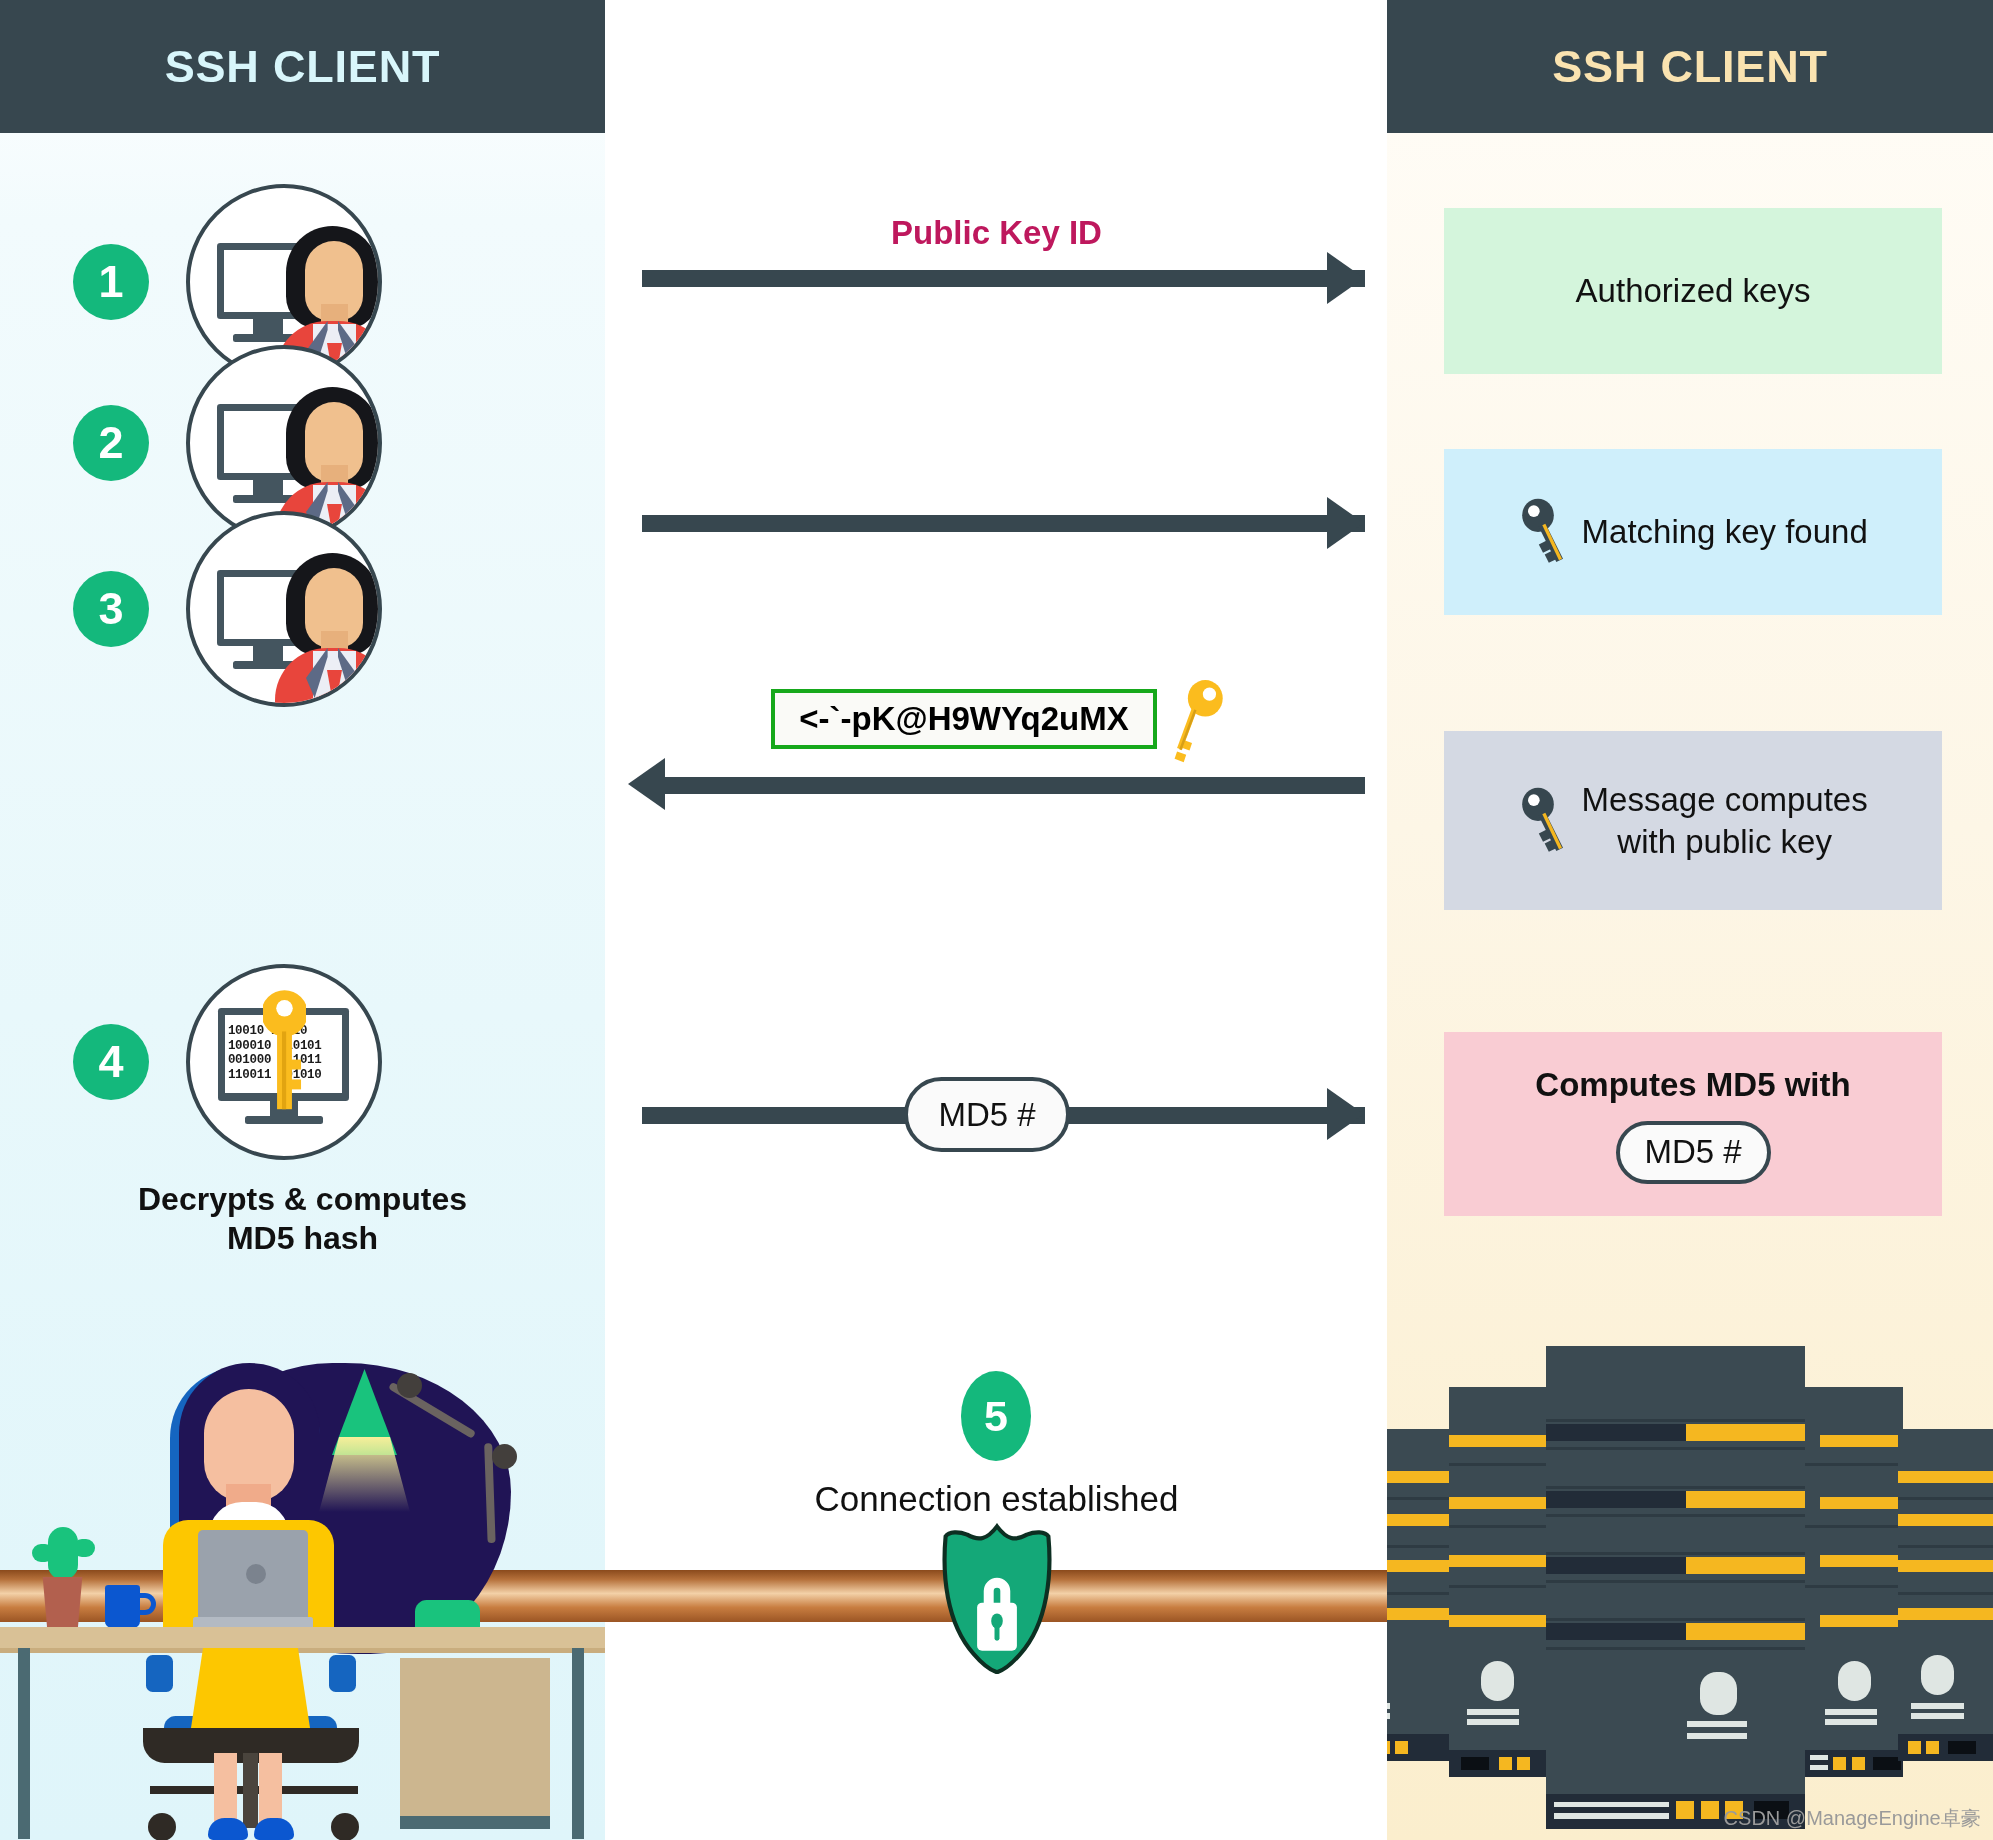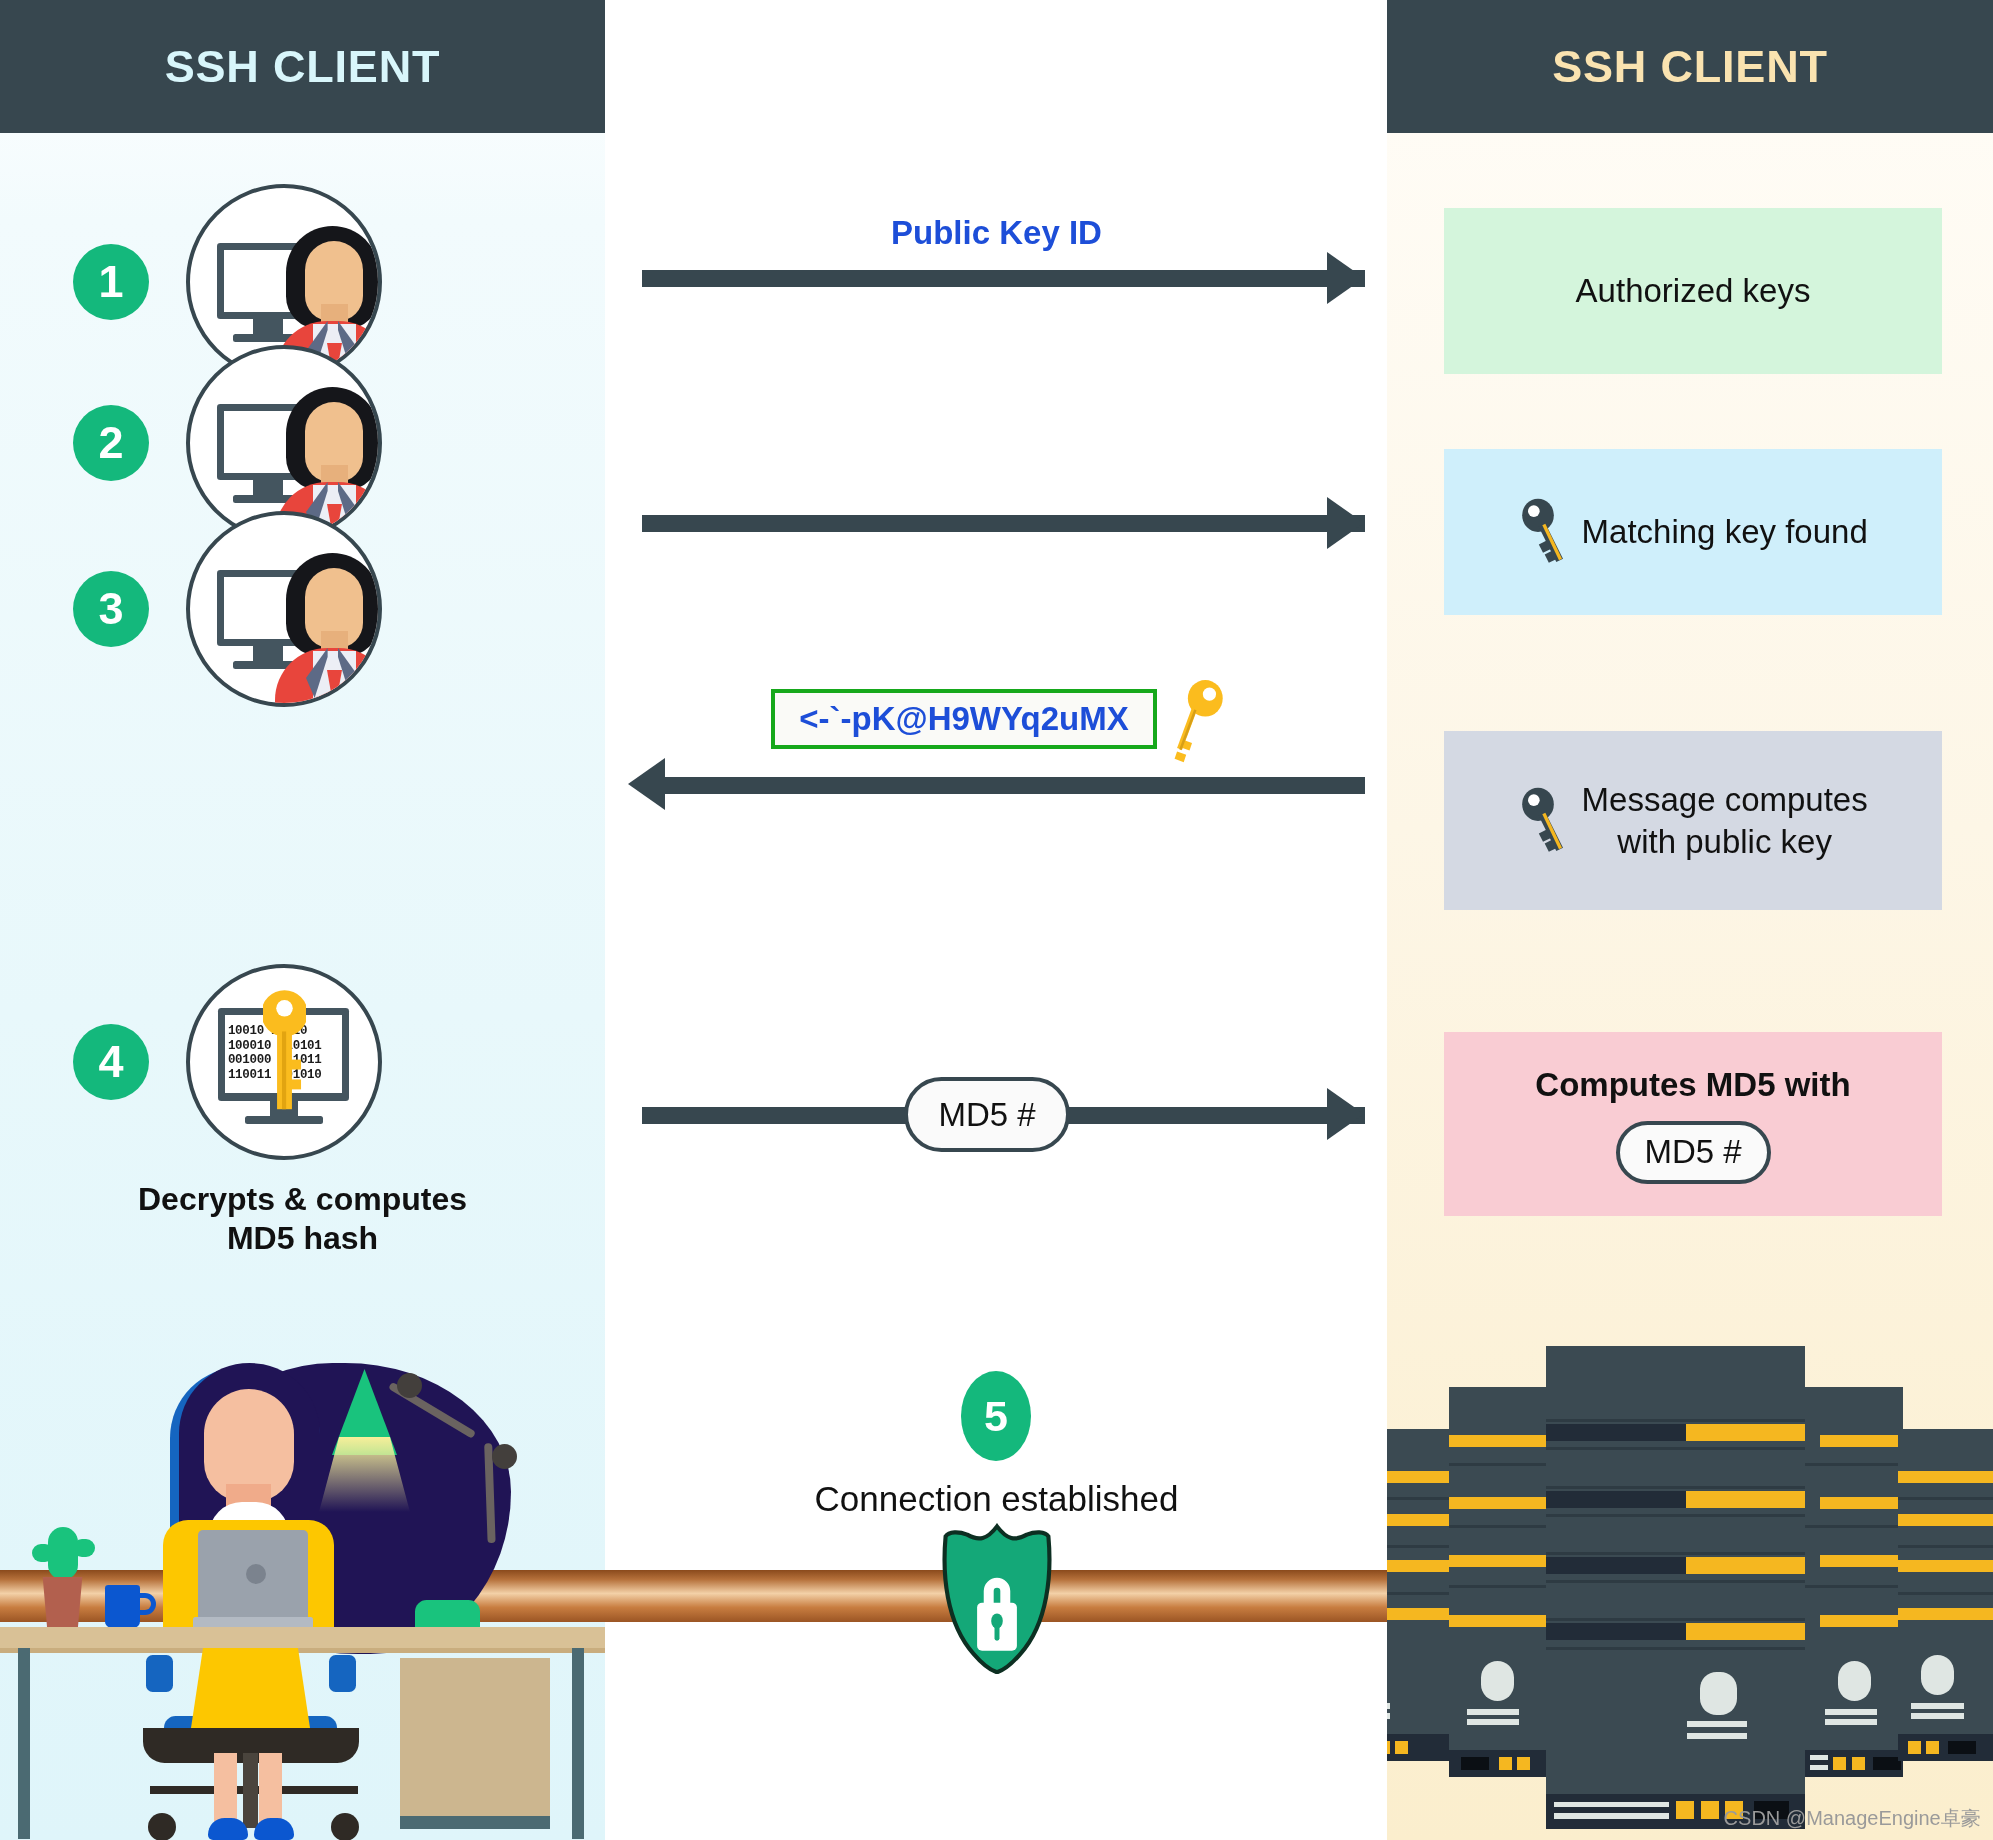--- a/index.html
+++ b/index.html
@@ -63,25 +63,25 @@
   .d-key{position:absolute;left:73px;top:20px;width:43px;height:125px;}
 
   .step-caption{position:absolute;left:0;width:605px;text-align:center;font-size:32px;color:#111;line-height:1.22;font-weight:bold;}
 
   
   .arrow{position:absolute;height:16.6px;background:#37474f;}
   .arrow-head-r{position:absolute;width:0;height:0;border-top:26.6px solid transparent;
      border-bottom:26.6px solid transparent;border-left:37px solid #37474f;}
   .arrow-head-l{position:absolute;width:0;height:0;border-top:26.6px solid transparent;
      border-bottom:26.6px solid transparent;border-right:37px solid #37474f;}
-  .arrow-label{position:absolute;text-align:center;font-size:33px;font-weight:bold;color:#1d4ed8;}
+  .arrow-label{position:absolute;text-align:center;font-size:33px;font-weight:bold;color:#be185d;}
 
   .enc-box{position:absolute;border:4.2px solid #16a81b;background:#fafaf7;
      display:flex;align-items:center;justify-content:center;box-sizing:border-box;}
-  .enc-text{font-size:33px;font-weight:bold;color:#1d4ed8;white-space:nowrap;text-align:right;}
+  .enc-text{font-size:33px;font-weight:bold;color:#000000;white-space:nowrap;text-align:right;}
 
   .pill{position:absolute;border:4.2px solid #37474f;background:#fafafa;border-radius:50px;
      display:flex;align-items:center;justify-content:center;box-sizing:border-box;}
   .pill-text{font-size:33px;color:#111;white-space:nowrap;}
 
   
   .srv-box{position:absolute;left:1444px;width:498px;display:flex;align-items:center;
      justify-content:center;box-sizing:border-box;}
   .srv-text{font-size:33px;color:#111;text-align:center;line-height:1.25;}
   .srv-text.bold{font-weight:bold;}

